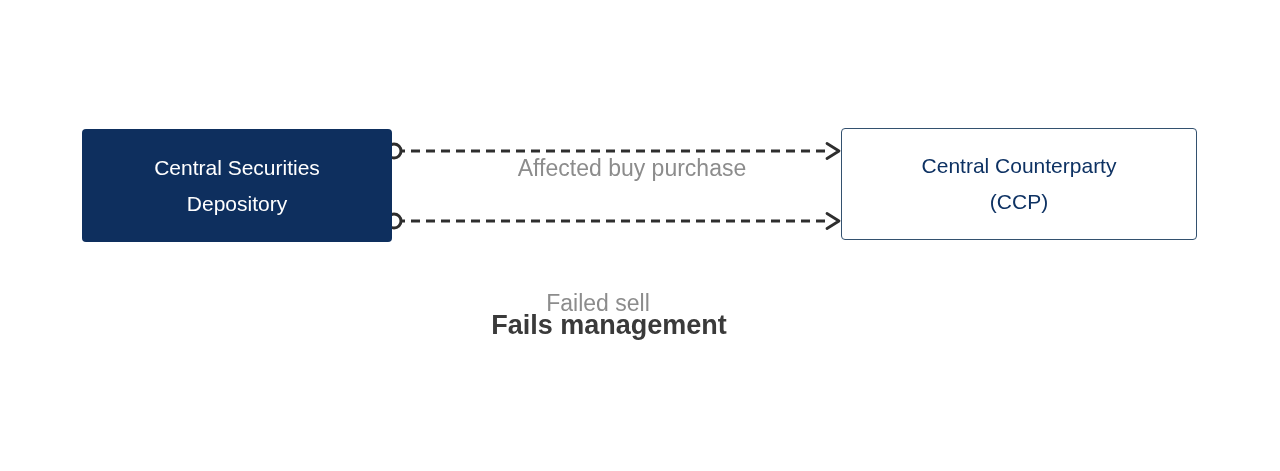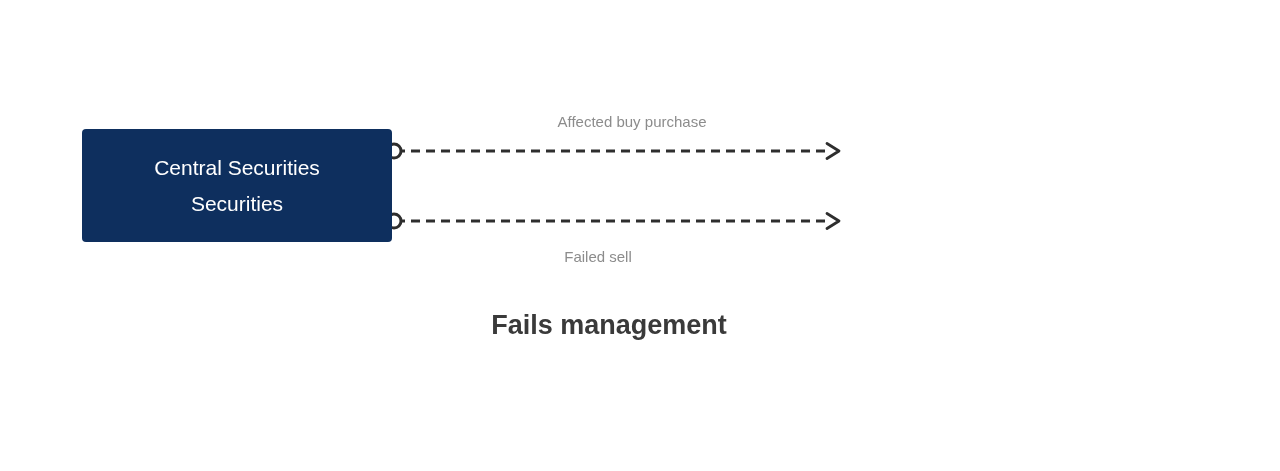--- a/index.html
+++ b/index.html
@@ -67,22 +67,23 @@
     background: var(--background, #ffffff);
     border: 1.5px solid var(--ccp-border, #33516f);
     color: var(--ccp-text, #0e3263);
   }
   .node-line { display: block; }
   .edge-label {
     position: absolute;
     transform: translateX(-50%);
     white-space: nowrap;
     color: var(--edge-label, #8c8c8c);
-    font-size: 15px;
+    font-size: 23px;
     line-height: 20px;
+    margin-top: 46px;
   }
   .edge-label-top { left: 632px; top: 112px; }
   .edge-label-bottom { left: 598px; top: 247px; }
   .diagram-title {
     position: absolute;
     left: 609px;
     top: 309px;
     transform: translateX(-50%);
     white-space: nowrap;
     color: var(--title, #3a3a3a);
@@ -103,23 +104,27 @@
 
     <line class="edge-line" x1="396" y1="221" x2="828" y2="221"></line>
     <polyline class="arrowhead" points="827,213.5 839,221 827,228.5"></polyline>
 
     <circle class="port" cx="394" cy="151" r="7"></circle>
     <circle class="port" cx="394" cy="221" r="7"></circle>
   </svg>
 
   <div class="node node-csd">
     <span class="node-line">Central Securities</span>
-    <span class="node-line">Securities</span>
+    <span class="node-line">Depository</span>
   </div>
 
+  <div class="node node-ccp">
+    <span class="node-line">Central Counterparty</span>
+    <span class="node-line">(CCP)</span>
+  </div>
 
   <div class="edge-label edge-label-top">Affected buy purchase</div>
 
   <div class="edge-label edge-label-bottom">Failed sell</div>
 
   <div class="diagram-title">Fails management</div>
 
 </div>
 
 </body></html>

